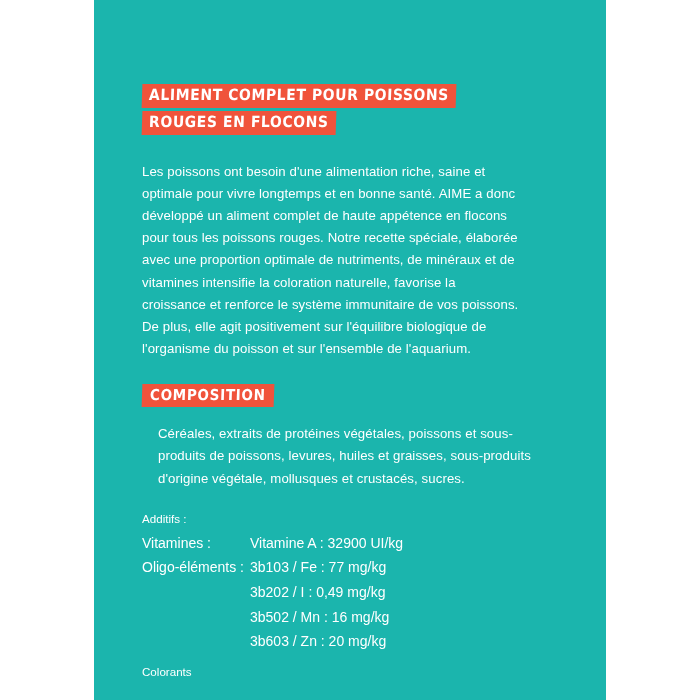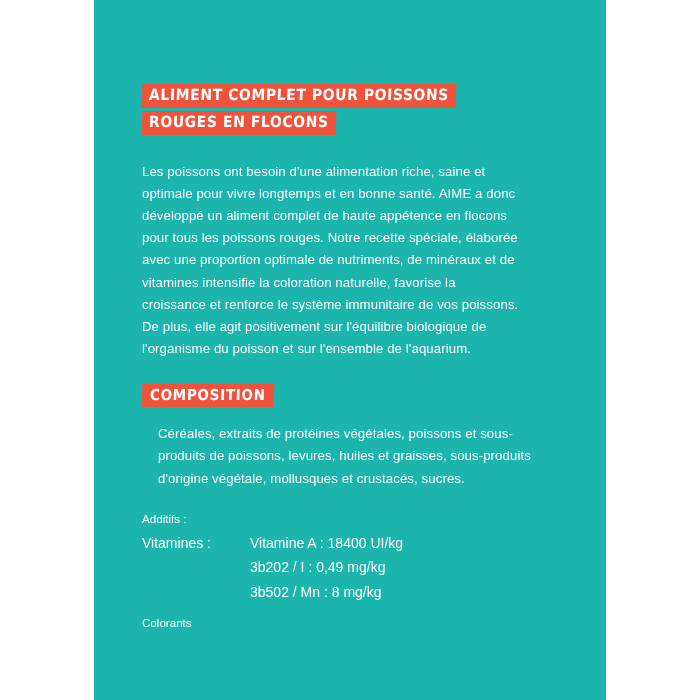--- a/index.html
+++ b/index.html
@@ -136,29 +136,37 @@
       <div class="section-heading">COMPOSITION</div>
 
       <p class="composition-text">Céréales, extraits de protéines végétales, poissons et sous-produits de poissons, levures, huiles et graisses, sous-produits d'origine végétale, mollusques et crustacés, sucres.</p>
 
       <div class="additives">
         <div class="additives-label">Additifs :</div>
         <table class="add-table">
           <tbody>
             <tr>
               <td class="key">Vitamines :</td>
-              <td class="val">Vitamine A : 18400 UI/kg</td>
+              <td class="val">Vitamine A : 32900 UI/kg</td>
+            </tr>
+            <tr>
+              <td class="key">Oligo-éléments :</td>
+              <td class="val">3b103 / Fe : 77 mg/kg</td>
             </tr>
             <tr>
               <td class="key"></td>
               <td class="val">3b202 / I : 0,49 mg/kg</td>
             </tr>
             <tr>
               <td class="key"></td>
-              <td class="val">3b502 / Mn : 8 mg/kg</td>
+              <td class="val">3b502 / Mn : 16 mg/kg</td>
+            </tr>
+            <tr>
+              <td class="key"></td>
+              <td class="val">3b603 / Zn : 20 mg/kg</td>
             </tr>
           </tbody>
         </table>
         <div class="colorants">Colorants</div>
       </div>
 
       
 
     </div>
   </div>

